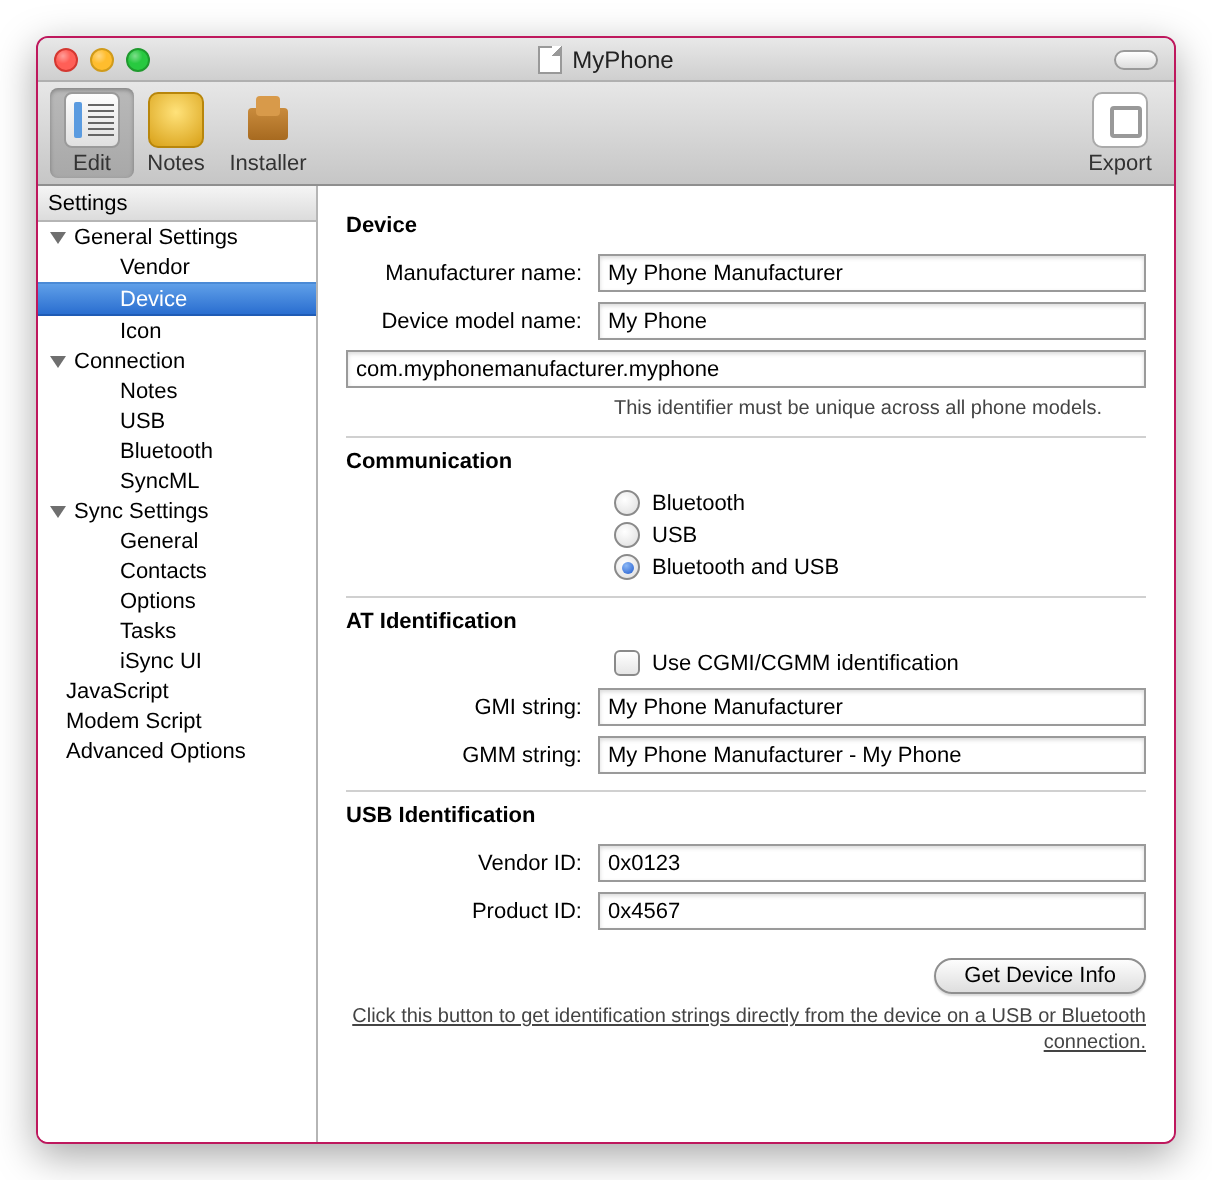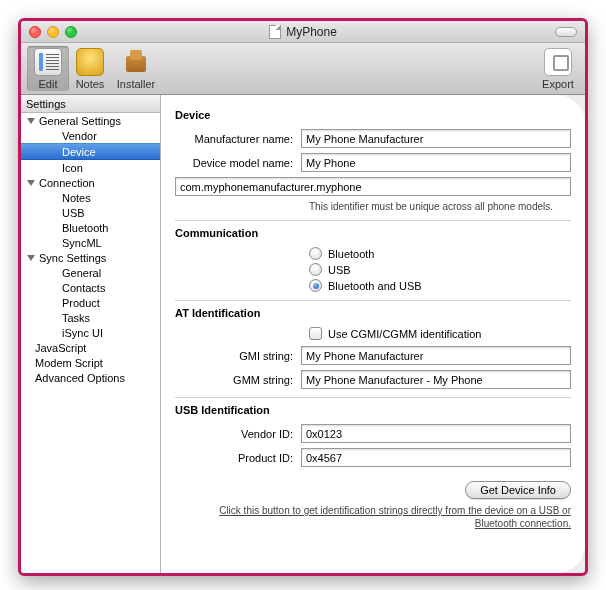--- a/index.html
+++ b/index.html
@@ -6,21 +6,21 @@
   body {
     margin: 0;
     padding: 18px;
     background: #fff;
     font-family: "Lucida Grande", "Helvetica Neue", Arial, sans-serif;
     font-size: 11px;
     color: #000;
   }
   .window {
     width: 570px;
-    border: 3px solid #be185d;
+    border: 1px solid #be185d;
     border-radius: 6px;
     box-shadow: 0 6px 20px rgba(0,0,0,0.35);
     overflow: hidden;
     background: #ededed;
   }
   .titlebar {
     height: 22px;
     background: linear-gradient(#e8e8e8, #cfcfcf);
     border-bottom: 1px solid #b0b0b0;
     display: flex;
@@ -108,21 +108,20 @@
   .tb-installer { position:relative; }
   .tb-installer::before { content:""; position:absolute; left:4px; top:8px; width:20px; height:16px; background:linear-gradient(#c98b3c,#a76a20); border-radius:2px; }
   .tb-installer::after { content:""; position:absolute; left:8px; top:2px; width:12px; height:10px; background:#d89a4a; border-radius:2px;}
   .tb-export { background:#fff; border:1px solid #aaa; border-radius:5px; position:relative;}
   .tb-export::after{content:"";position:absolute;left:8px;top:6px;width:12px;height:12px;border:2px solid #999;border-radius:2px;}
   .tb-right { margin-left: auto; }
   .body {
     display: flex;
     height: 478px;
     background: #fff;
-    border-radius: 28px;
   }
   .sidebar {
     width: 140px;
     background: #fff;
     border-right: 1px solid #b5b5b5;
     overflow: hidden;
   }
   .sb-head {
     height: 18px;
     background: linear-gradient(#f5f5f5,#dcdcdc);
@@ -316,21 +315,21 @@
           <span class="tri"></span>
           <span>Sync Settings</span>
         </div>
       <div class="sb-item level1">
           <span>General</span>
         </div>
       <div class="sb-item level1">
           <span>Contacts</span>
         </div>
       <div class="sb-item level1">
-          <span>Product</span>
+          <span>Options</span>
         </div>
       <div class="sb-item level1">
           <span>Tasks</span>
         </div>
       <div class="sb-item level1">
           <span>iSync UI</span>
         </div>
 
       <div class="sb-item" style="padding-left:14px">
           <span>JavaScript</span>

